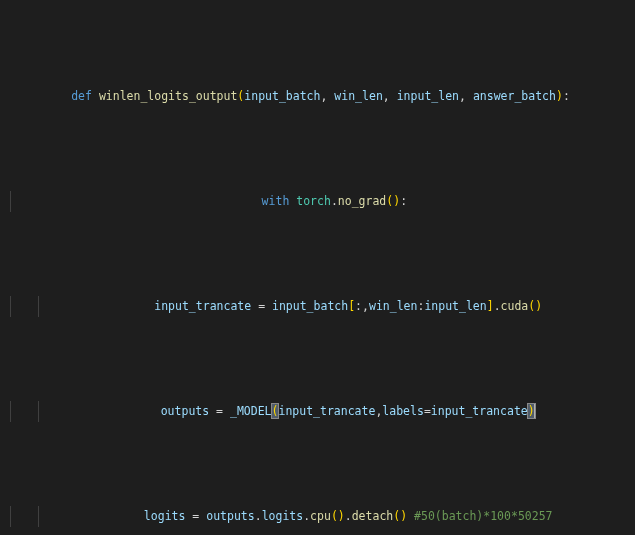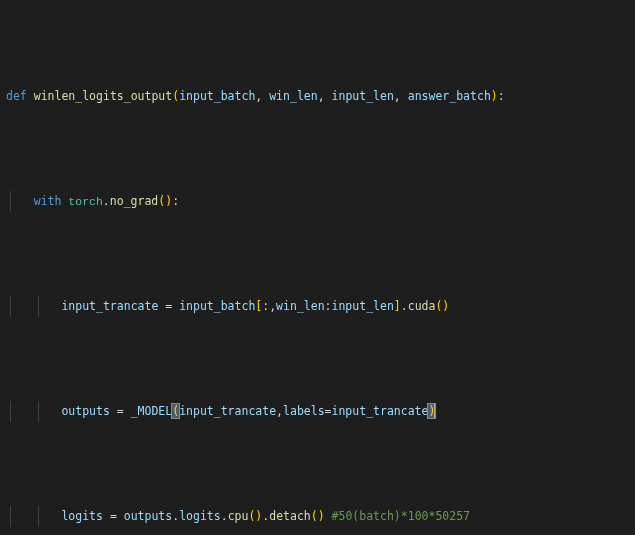--- a/index.html
+++ b/index.html
@@ -28,37 +28,38 @@
     bottom: 0;
     padding: 2px 0 0 0;
     white-space: pre;
   }
   .line {
     position: relative;
     height: 21px;
     line-height: 21px;
     padding-left: 6px;
     white-space: pre;
+    text-align: center;
   }
   
   .guide {
     position: absolute;
     top: 0;
     width: 1px;
     height: 21px;
     background: #404040;
   }
   .guide.g1 { left: 10px; }
   .guide.g2 { left: 38px; }
 
   
   .kw      { color: #569cd6; }   
   .fn      { color: #dcdcaa; }   
   .var     { color: #9cdcfe; }   
-  .mod     { color: #4ec9b0; font-family: Liberation Mono, monospace; }   
+  .mod     { color: #4ec9b0; }   
   .cmt     { color: #6a9955; }   
   .op      { color: #d4d4d4; }   
   .p1      { color: #ffd700; }   
   .bmatch  { background: #515c6a; outline: 1px solid #888; }
   .caret {
     display: inline-block;
     width: 0;
     border-left: 2px solid #aeafad;
     height: 15px;
     vertical-align: text-bottom;

